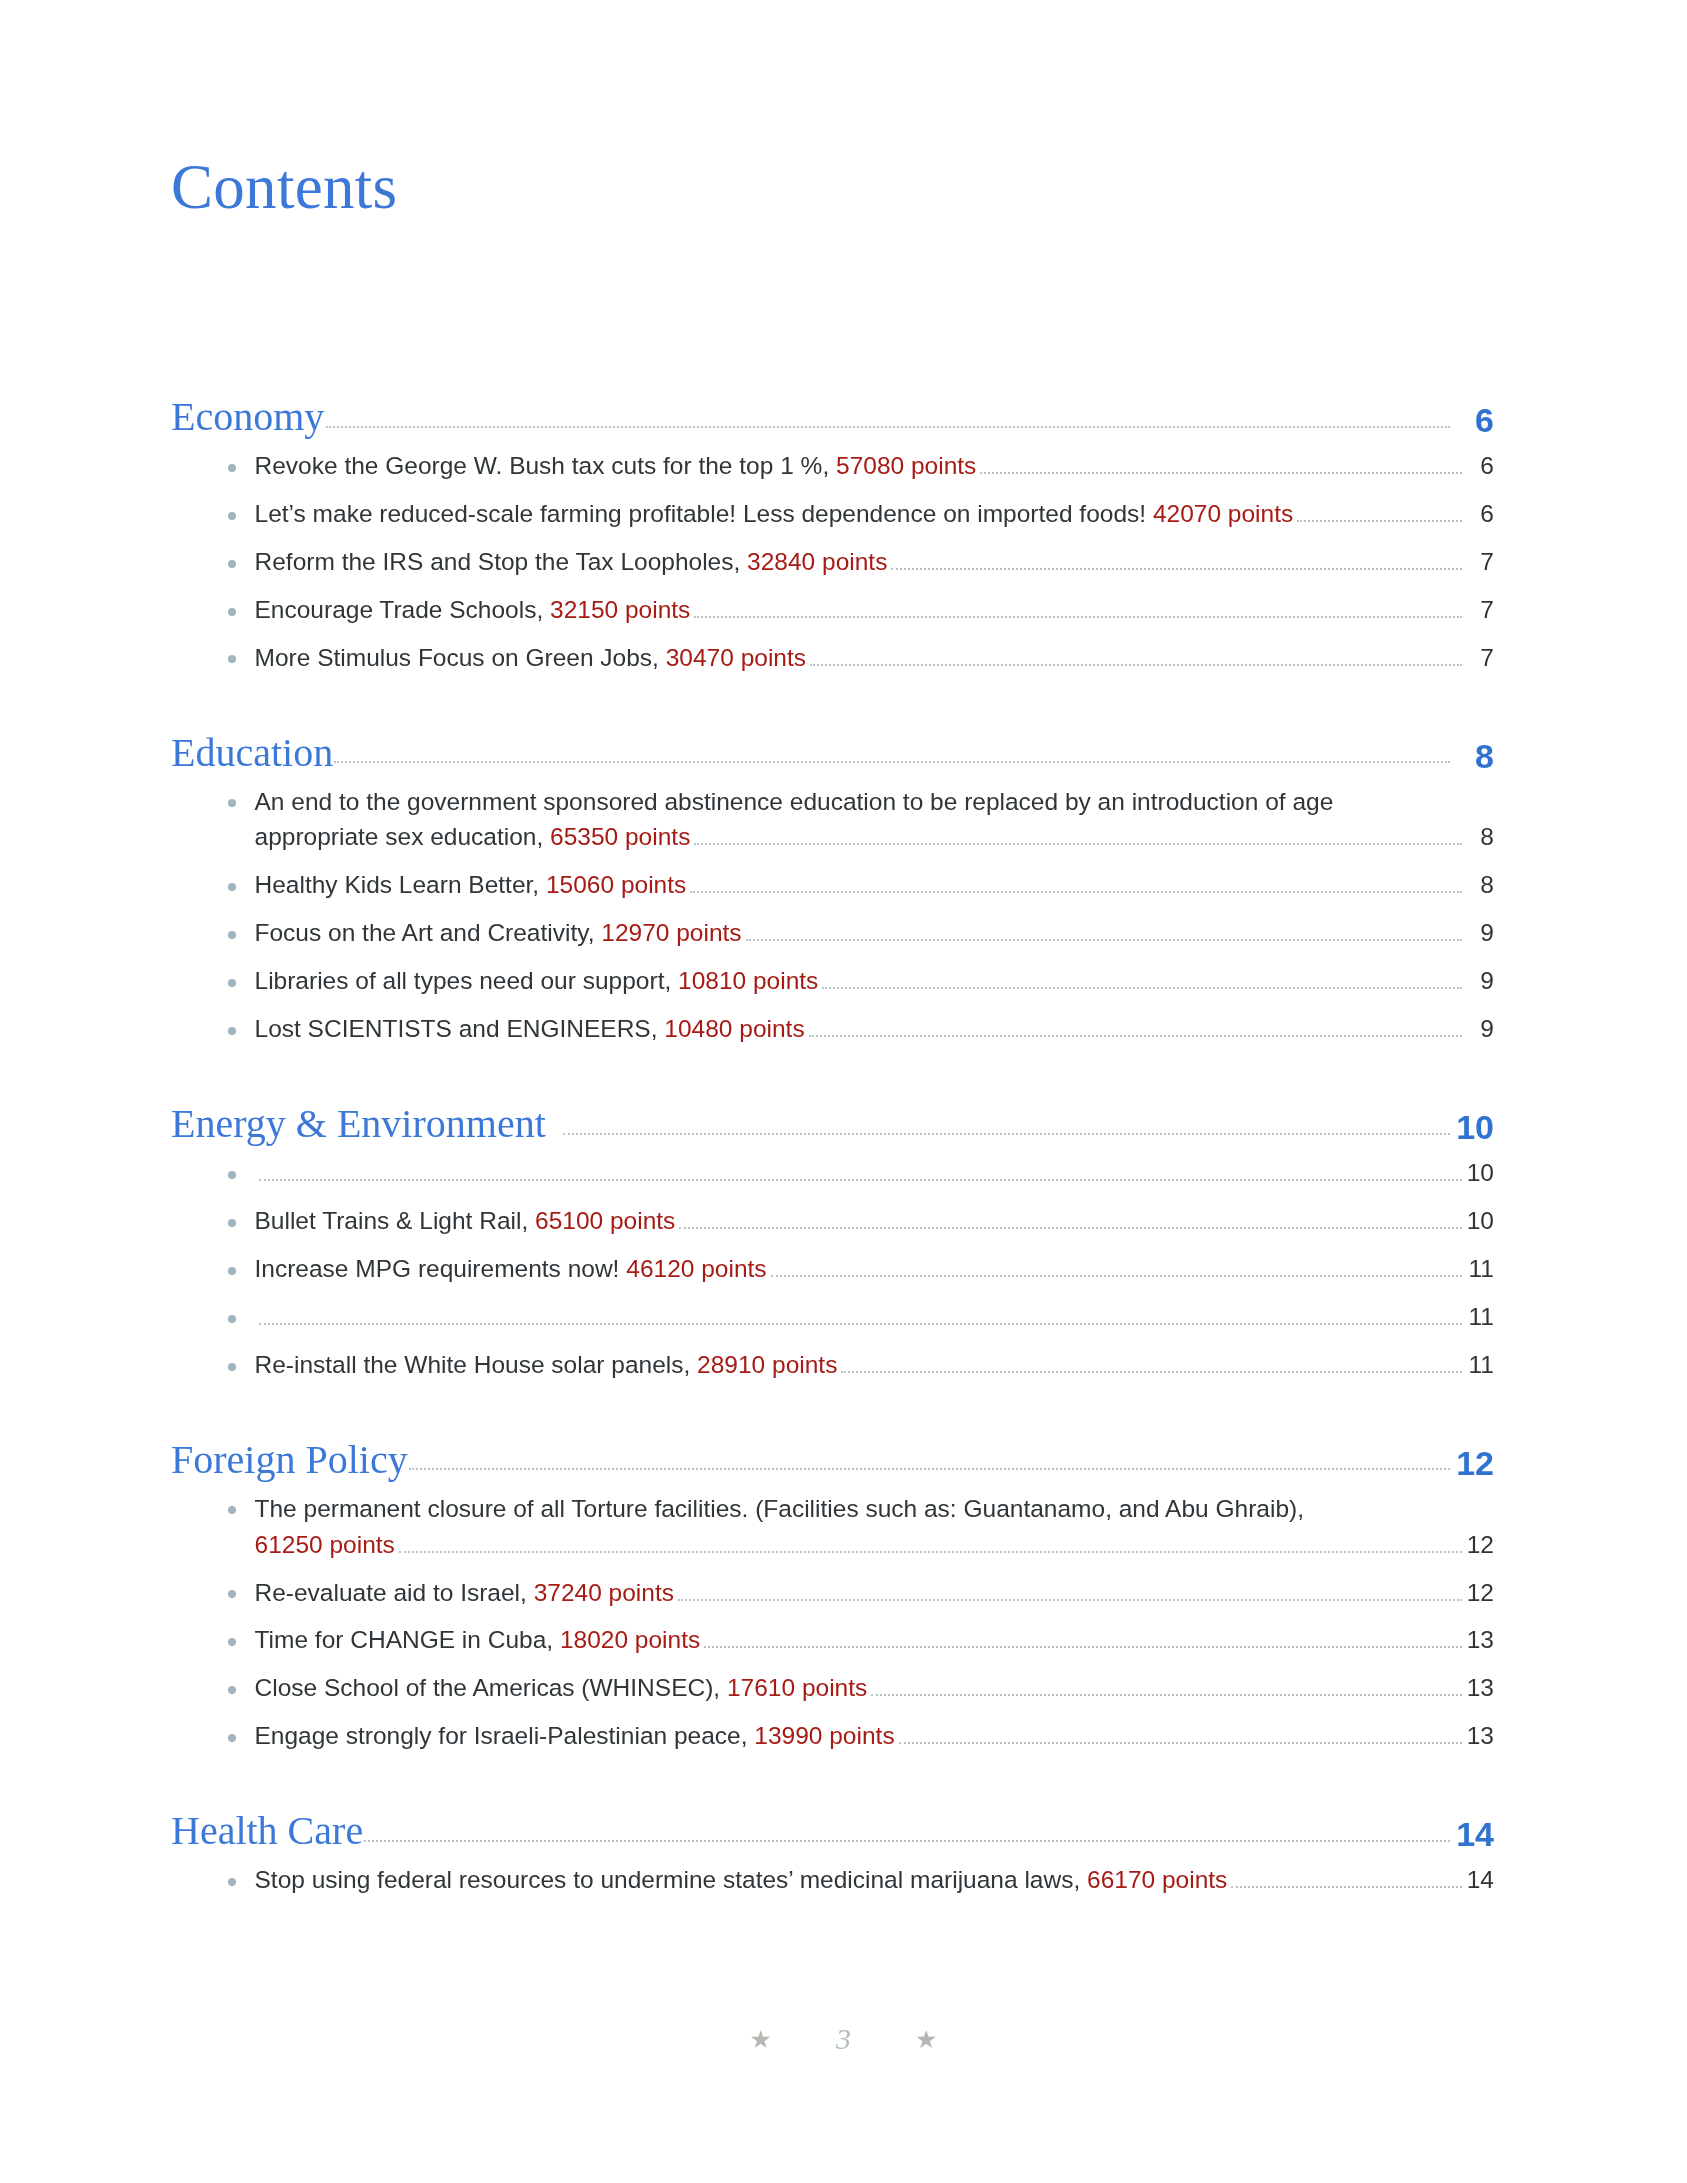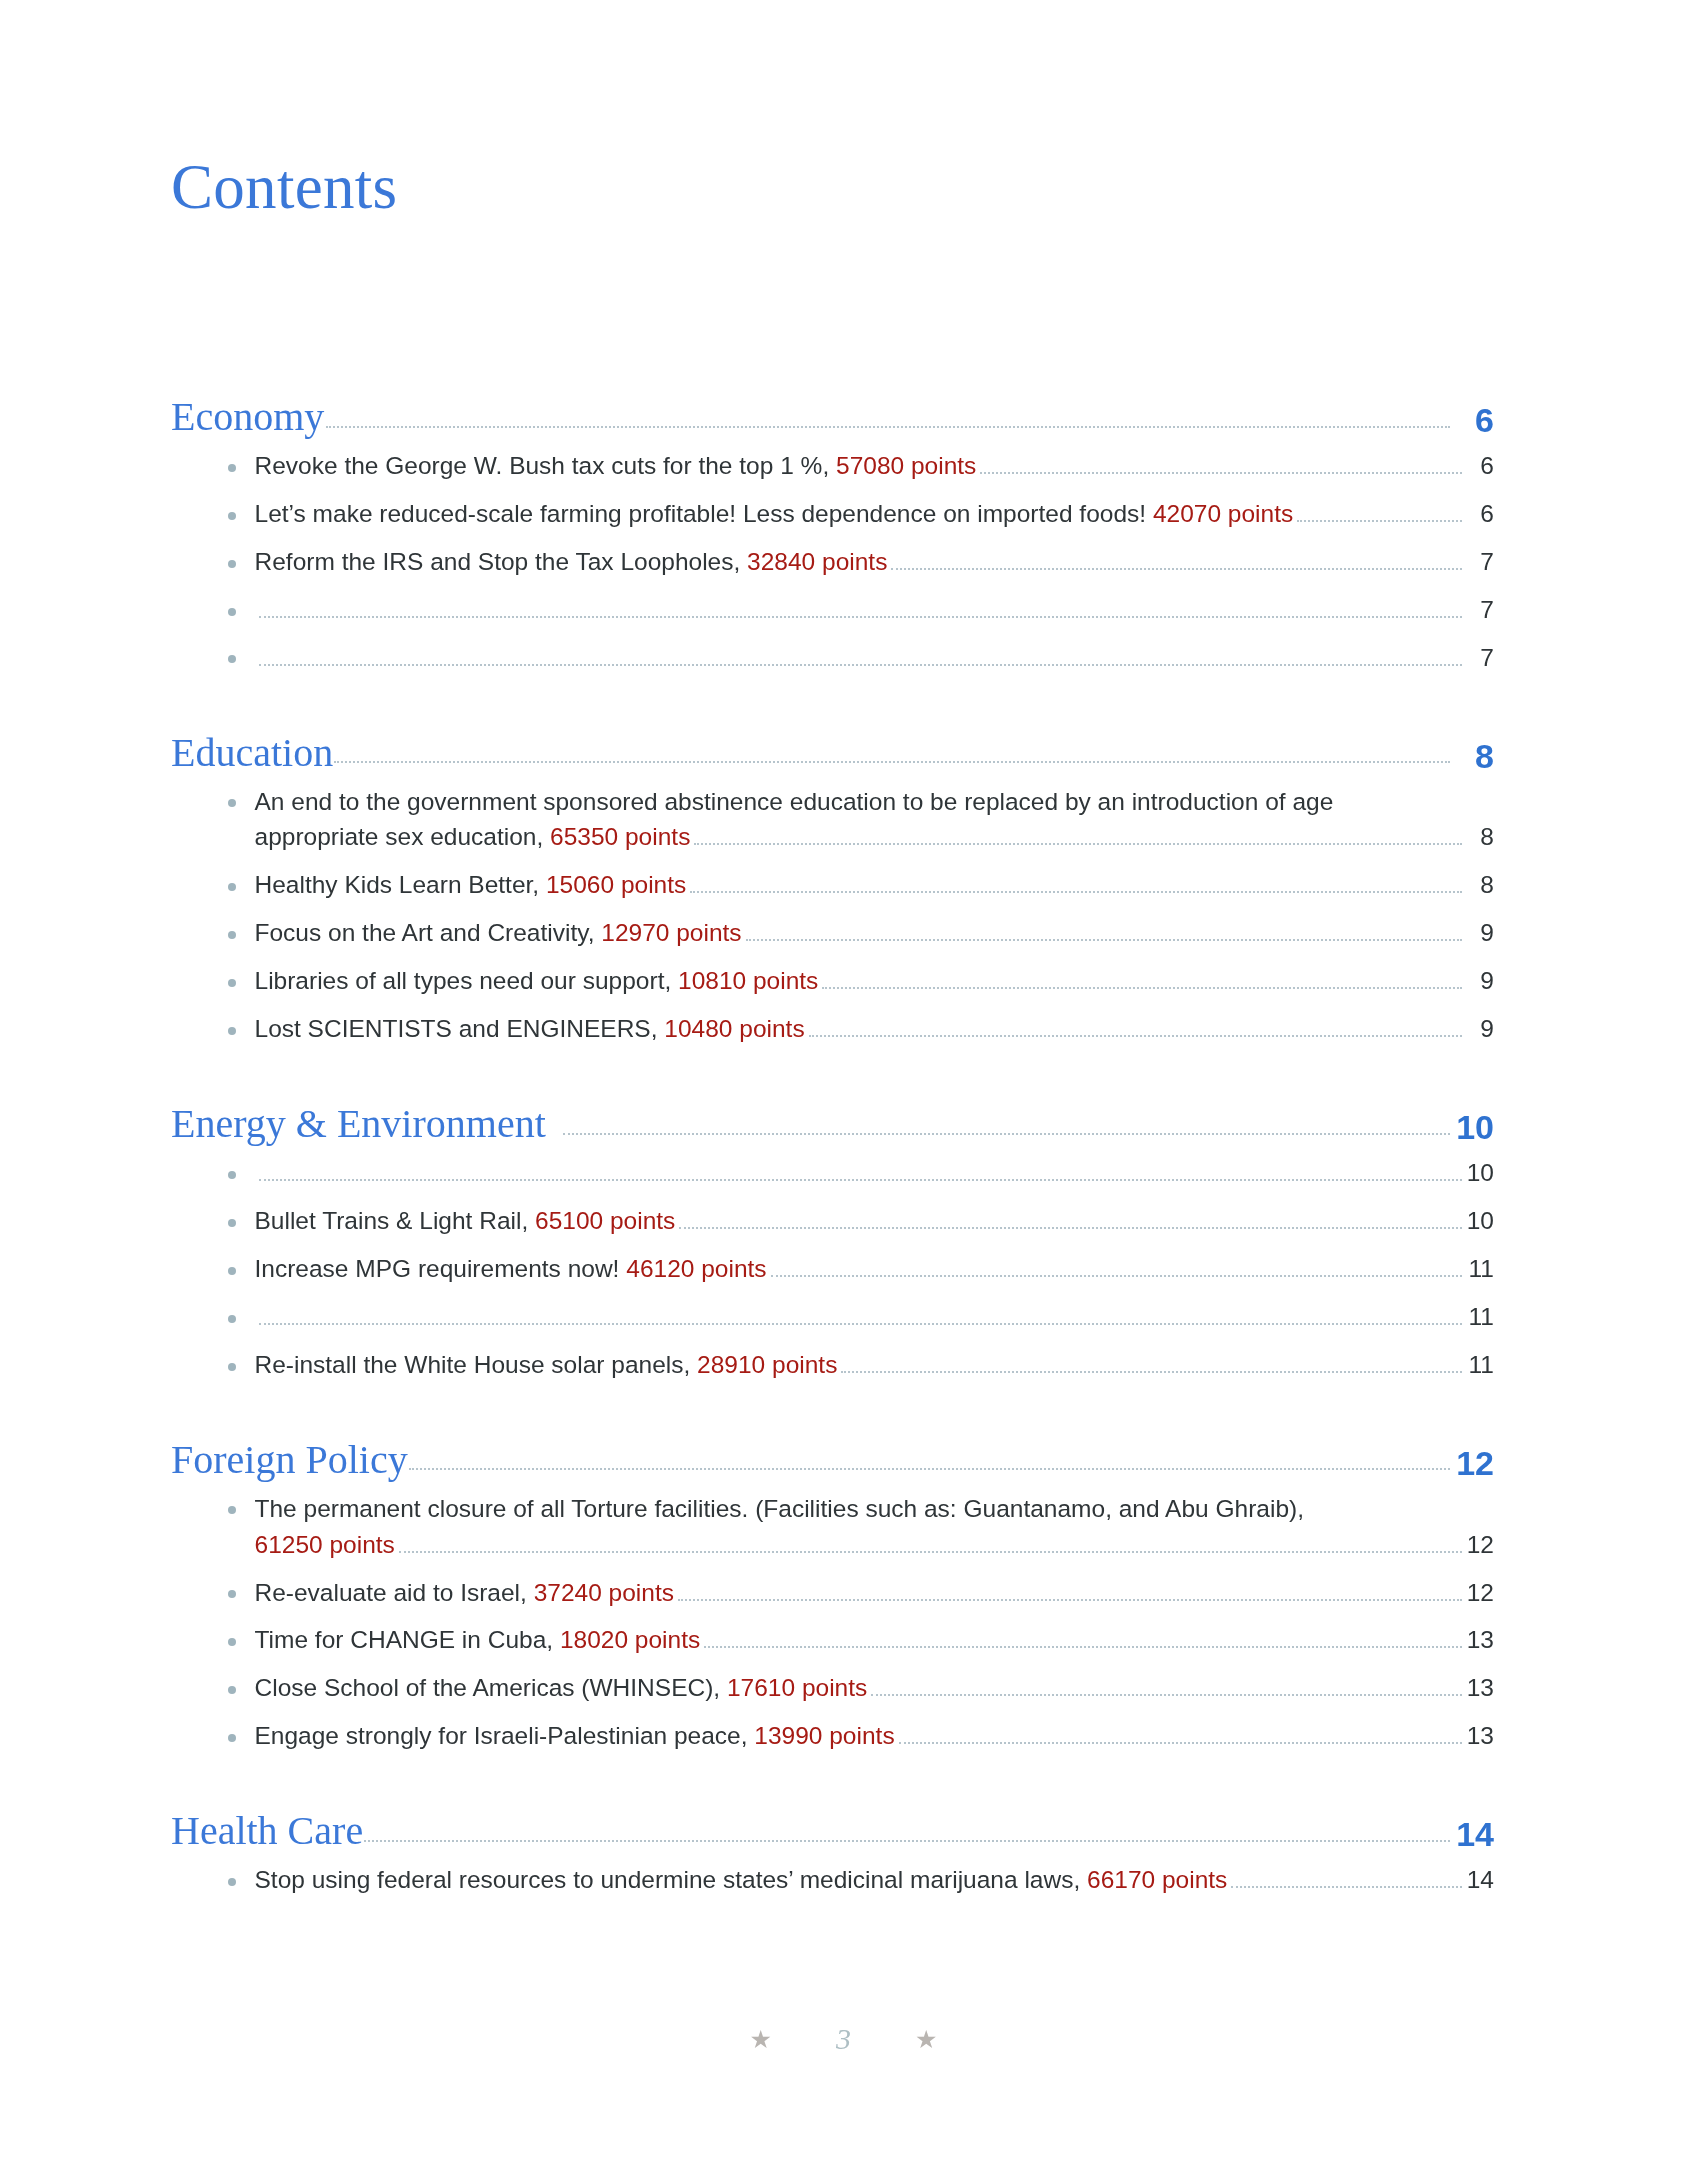--- a/index.html
+++ b/index.html
@@ -232,29 +232,31 @@
                 <span class="entry-text"><span>Reform the IRS and Stop the Tax Loopholes, </span><span class="pts">32840 points</span></span>
                 <span class="dots"></span>
                 <span class="pageno">7</span>
               </div>
             </div>
           </div>
           <div class="entry">
             <span class="bullet"></span>
             <div class="entry-rows">
               <div class="entry-line">
+                <span class="entry-text"><span>Encourage Trade Schools, </span><span class="pts">32150 points</span></span>
                 <span class="dots"></span>
                 <span class="pageno">7</span>
               </div>
             </div>
           </div>
           <div class="entry">
             <span class="bullet"></span>
             <div class="entry-rows">
               <div class="entry-line">
+                <span class="entry-text"><span>More Stimulus Focus on Green Jobs, </span><span class="pts">30470 points</span></span>
                 <span class="dots"></span>
                 <span class="pageno">7</span>
               </div>
             </div>
           </div>
         </div>
       </div>
       <div class="section">
         <div class="section-head">
           <span class="sec-title">Education</span>

